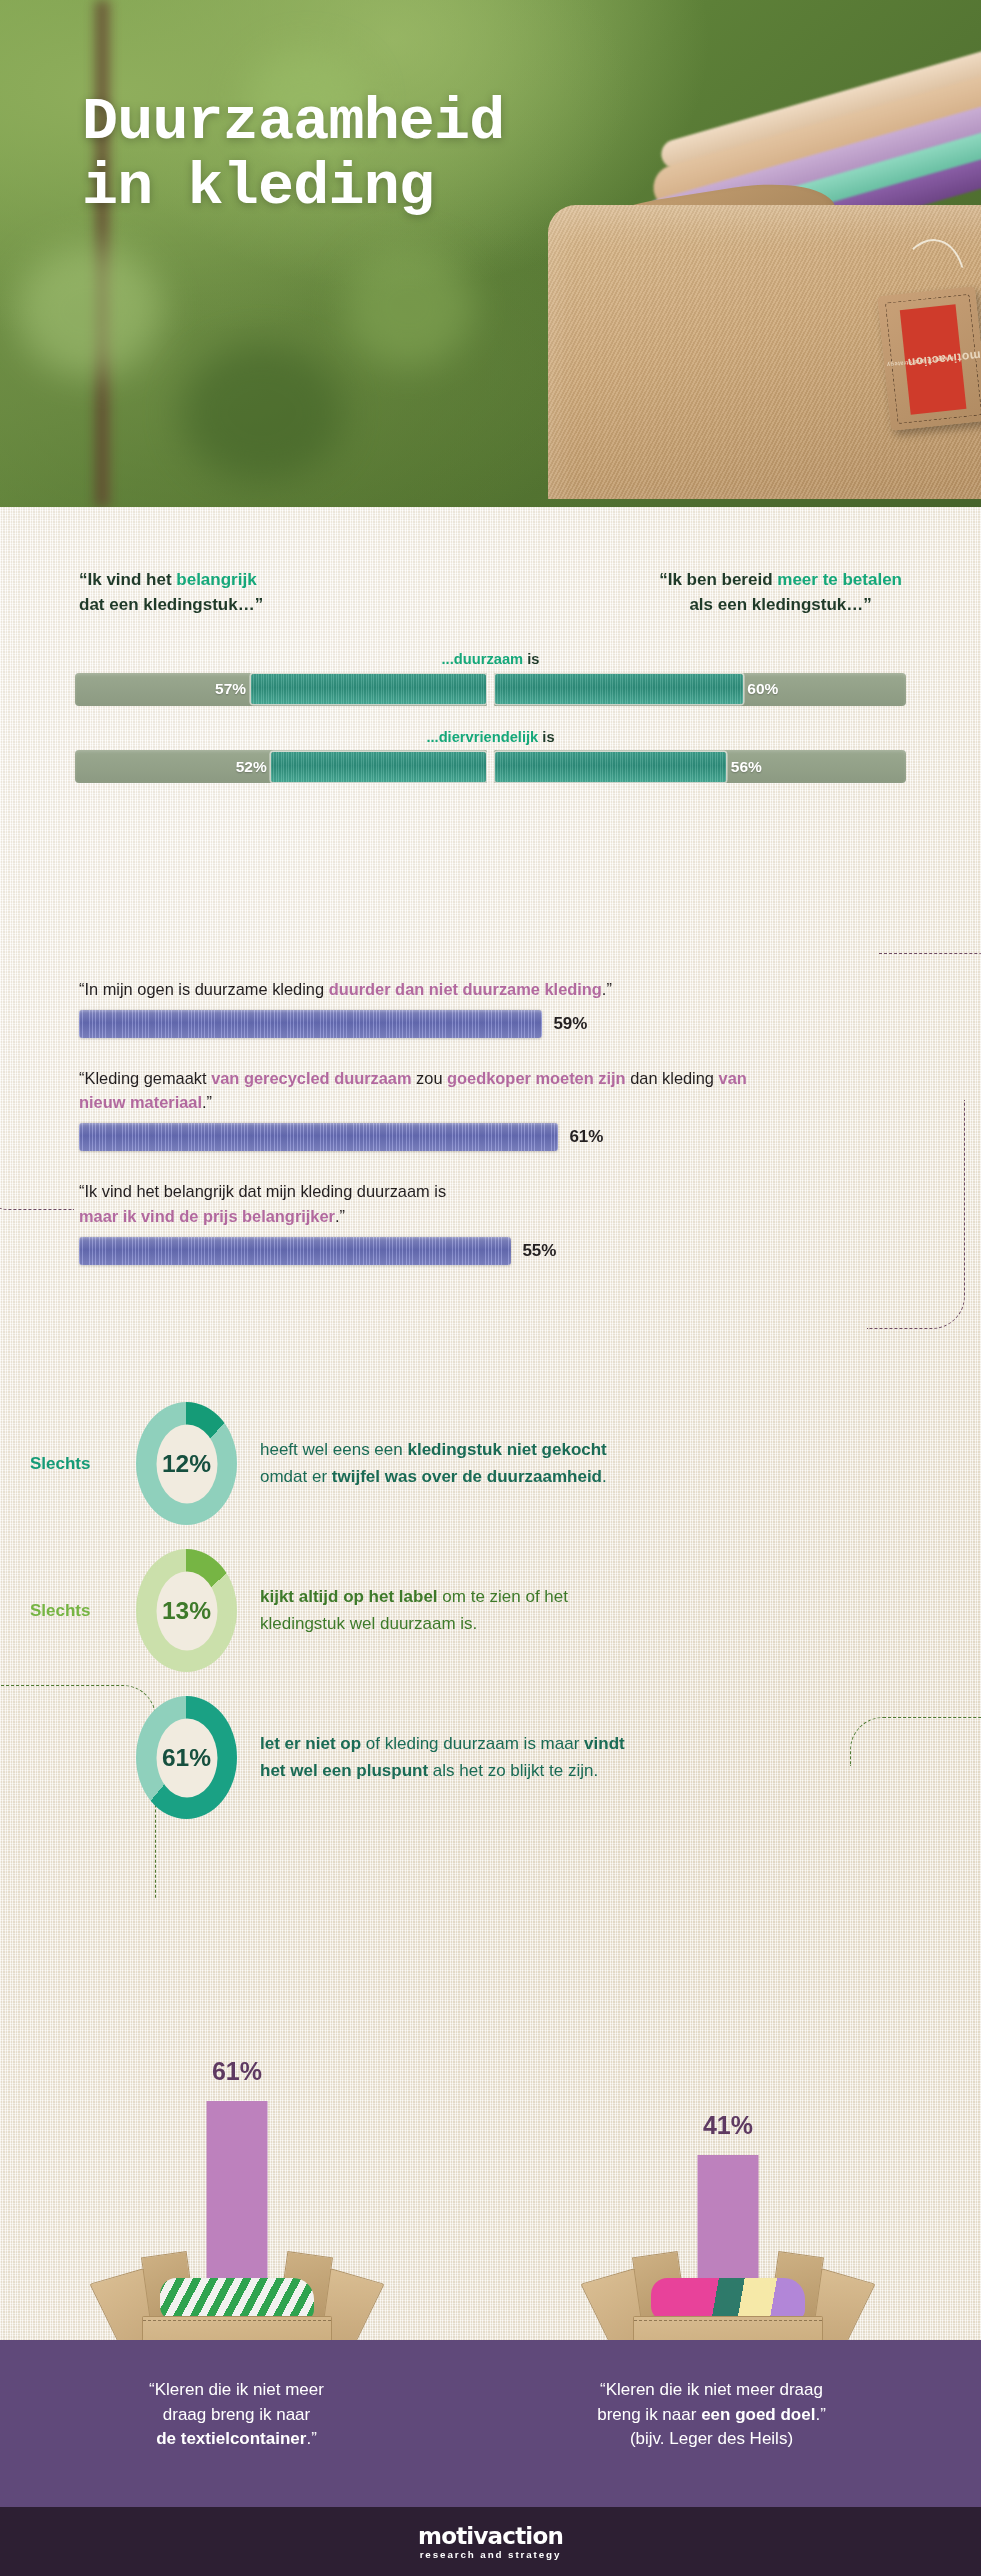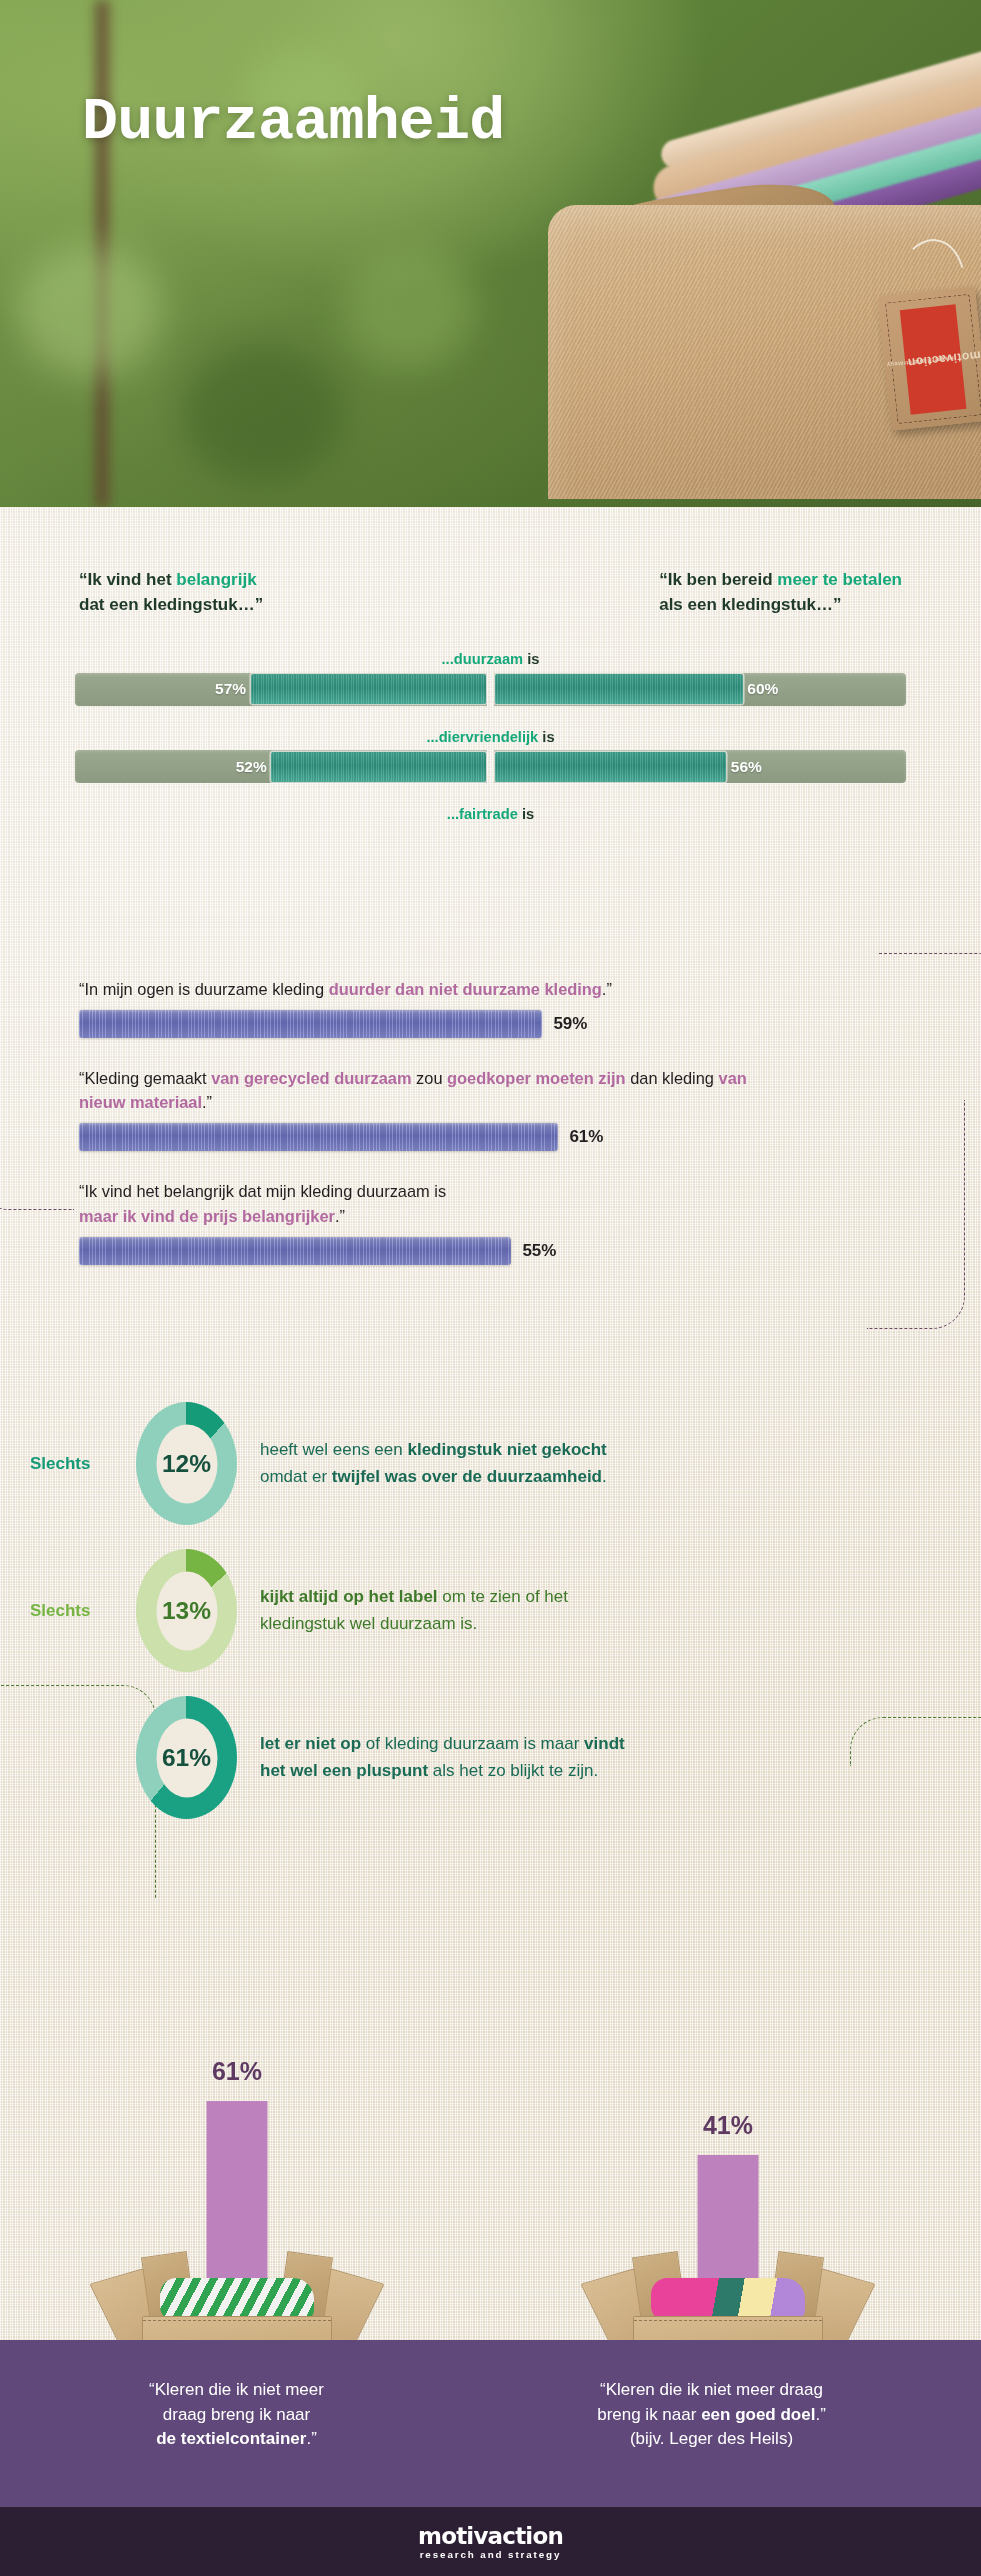--- a/index.html
+++ b/index.html
@@ -158,21 +158,21 @@
   }
   .quote-left, .quote-right {
     position: absolute;
     top: 61px;
     font-size: 17px;
     line-height: 1.45;
     color: #1f3a29;
     font-weight: 600;
   }
   .quote-left  { left: 79px;  text-align: left; }
-  .quote-right { right: 79px; text-align: left; margin-left: 48px; }
+  .quote-right { right: 79px; text-align: center; margin-left: 48px; }
   .q-hi-green { color: #15a87a; }
 
   .bar-caption {
     position: relative;
     text-align: center;
     font-size: 14.7px;
     font-weight: 700;
     color: #1f3a29;
     margin-bottom: 5.7px;
   }
@@ -457,20 +457,21 @@
           <span>
             <span class="hangtag-brand">motivaction</span><br>
             <span class="hangtag-sub">research and strategy</span>
           </span>
         </div>
       </div>
     </div>
 
     <div class="hero-title">
       <div>Duurzaamheid</div>
+      <div>in kleding</div>
     </div>
   </div>
 
   <div class="dash d1"></div>
   <div class="dash d2"></div>
   <div class="dash d3"></div>
   <div class="dash d4"></div>
   <div class="dash d5"></div>
 
   <div class="sec1">
@@ -500,21 +501,20 @@
         <div class="barpair">
           <div class="bar-half left">
             <div class="bar-fill left" style="width:52%;"></div>
             <div class="bar-val" style="right:53.5%;">52%</div>
           </div>
           <div class="bar-half right">
             <div class="bar-fill right" style="width:56%;"></div>
             <div class="bar-val" style="left:57.5%;">56%</div>
           </div>
         </div>
-        <div class="bar-caption"><span class="hi">...fairtrade</span> is</div>
       </div>
   </div>
 
   <div class="sec2">
     <div id="pbars">
         <div class="stmt">“In mijn ogen is duurzame kleding <span class="hi-pink">duurder dan niet duurzame kleding</span>.”</div>
         <div class="pbar-row">
           <div class="pbar" style="width:463px;"></div>
           <div class="pbar-val">59%</div>
         </div>

